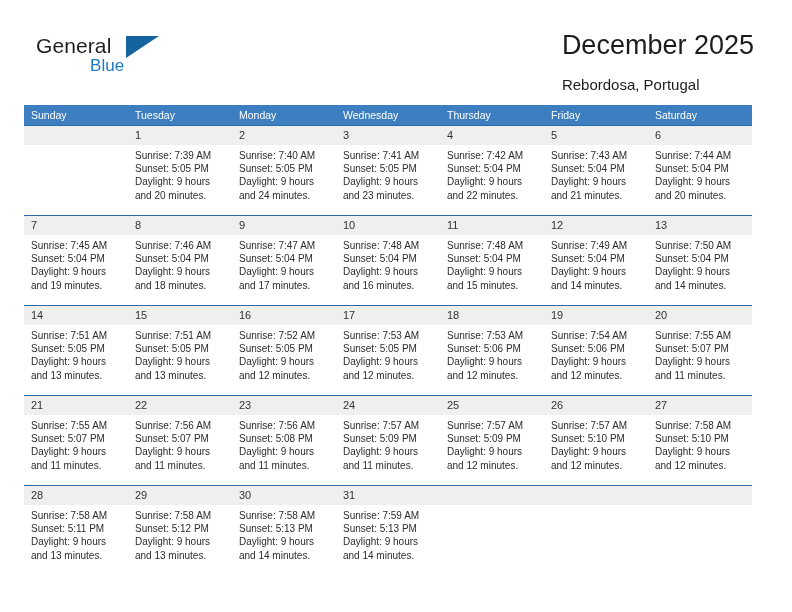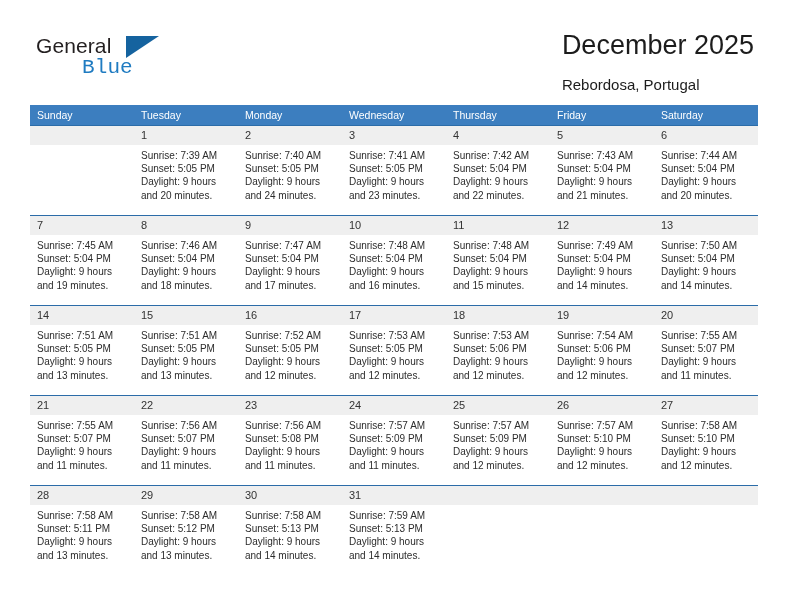--- a/index.html
+++ b/index.html
@@ -40,26 +40,26 @@
     position: absolute;
     left: 0;
     top: 0;
     font-size: 21px;
     color: #231f20;
     letter-spacing: 0.1px;
     font-family: "Liberation Sans", sans-serif;
   }
   .brand-blue {
     position: absolute;
-    left: 46px;
+    left: 54px;
     top: 22px;
-    font-size: 21px;
+    font-size: 17px;
     color: #1f7bc1;
     letter-spacing: 0.1px;
-    font-family: Liberation Mono, monospace;
+    font-family: Liberation Sans, sans-serif;
   }
   .brand-triangle {
     position: absolute;
     left: 90px;
     top: 2px;
     width: 0;
     height: 0;
     border-left: 33px solid #15639f;
     border-bottom: 22px solid transparent;
   }
@@ -84,21 +84,21 @@
     color: #1c1c1c;
     line-height: 22px;
     margin-top: 12px;
     white-space: nowrap;
     font-family: "Liberation Sans", sans-serif;
   }
 
   
   .calendar {
     position: absolute;
-    left: 30px;
+    left: 24px;
     top: 105px;
     width: 728px;
   }
   .weekday-row {
     display: flex;
     width: 728px;
     background: #3c7ebf;
     height: 20px;
   }
   .weekday {

